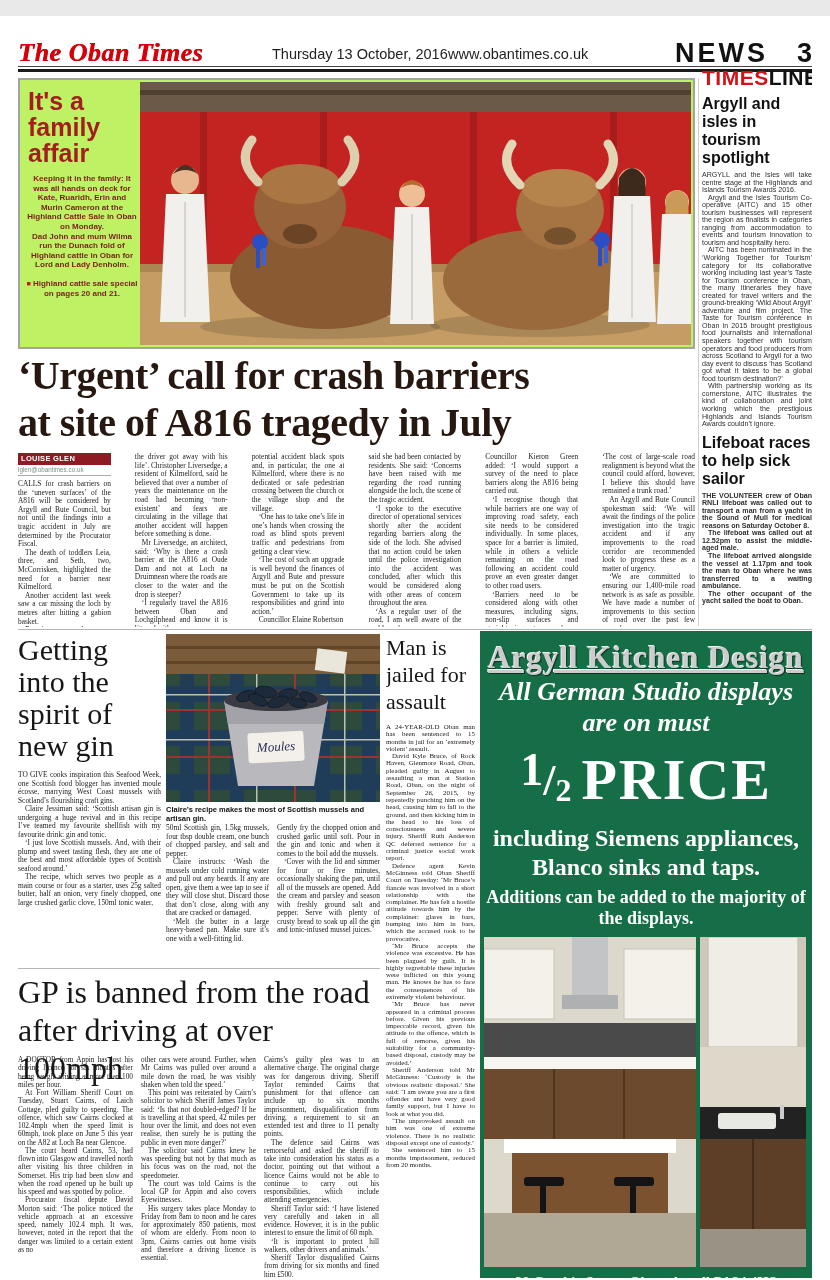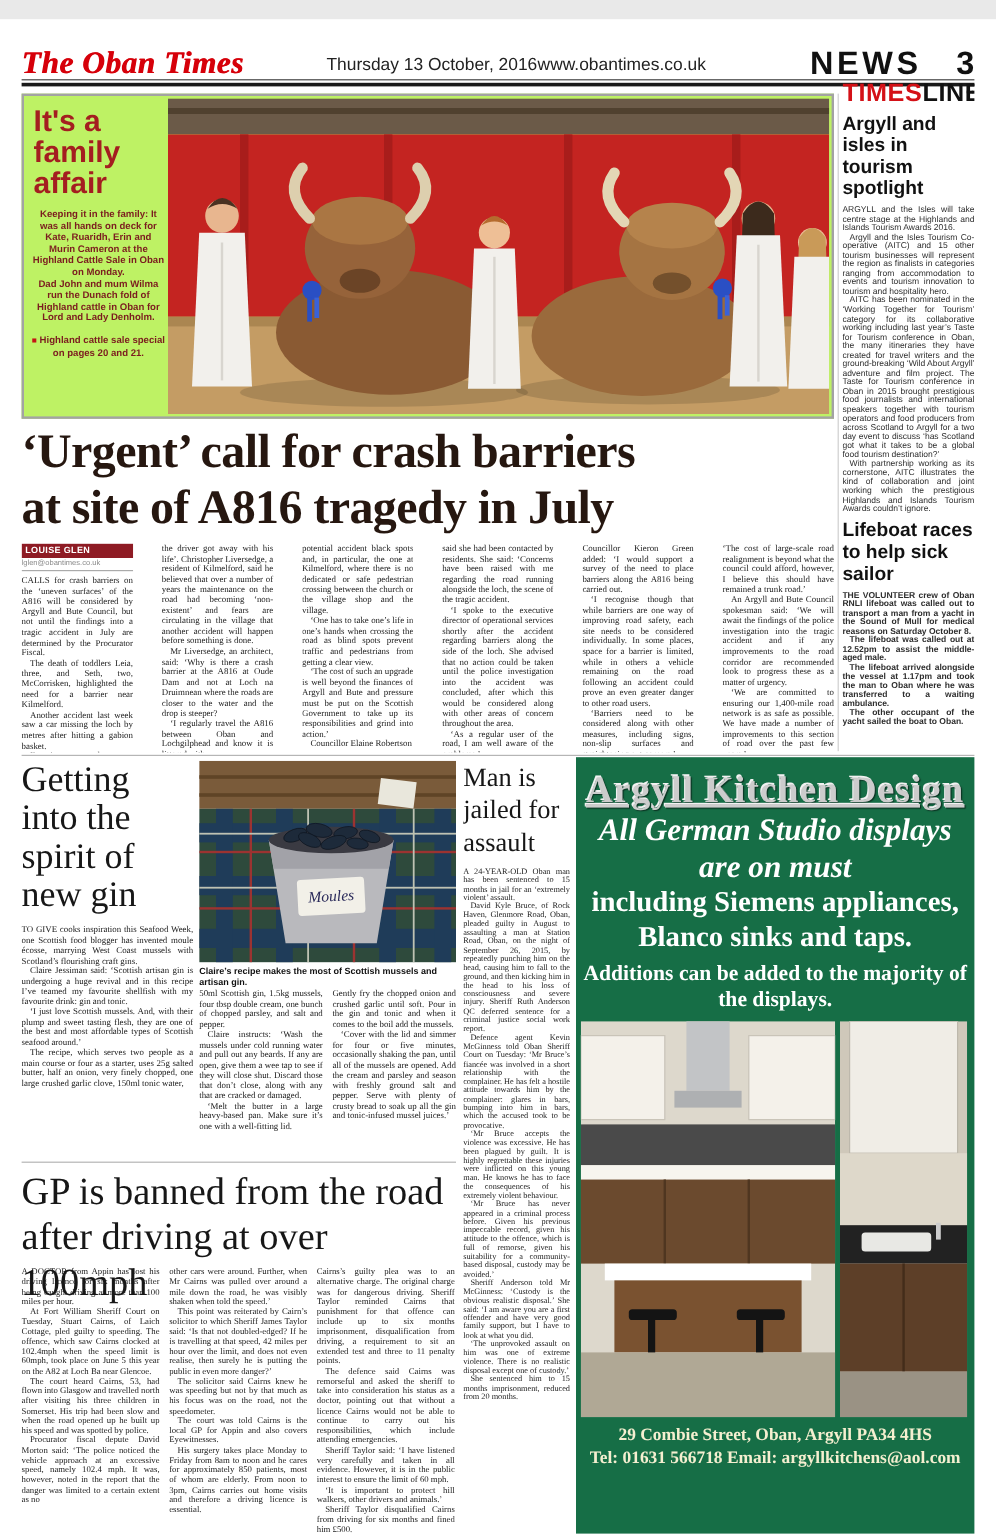--- a/index.html
+++ b/index.html
@@ -346,20 +346,21 @@
         <p class="para">Sheriff Taylor said: ‘I have listened very carefully and taken in all evidence. However, it is in the public interest to ensure the limit of 60 mph.</p>
         <p class="para">‘It is important to protect hill walkers, other drivers and animals.’</p>
         <p class="para">Sheriff Taylor disqualified Cairns from driving for six months and fined him £500.</p>
       </div>
   </div>
 
   <div class="ad">
     <div class="ad-title">Argyll Kitchen Design</div>
     <div class="ad-italic">All German Studio displays</div>
     <div class="ad-italic">are on must</div>
+    <div class="ad-price"><span class="frac-num">1</span><span class="frac-slash">/</span><span class="frac-den">2</span><span class="price-word">PRICE</span></div>
     <div class="ad-bold">including Siemens appliances,</div>
     <div class="ad-bold">Blanco sinks and taps.</div>
     <div class="ad-small">Additions can be added to the majority of the displays.</div>
     <div class="ad-photos">
       <svg viewBox="0 0 212 330" preserveAspectRatio="none" style="width:212px;height:330px;">
         <rect width="212" height="330" fill="#ddd8cc"></rect>
         <rect x="0" y="12" width="70" height="70" fill="#f4f1ea" stroke="#c9c4b8"></rect>
         <rect x="140" y="12" width="72" height="70" fill="#f4f1ea" stroke="#c9c4b8"></rect>
         <rect x="88" y="0" width="36" height="58" fill="#c2c4c6"></rect>
           <rect x="78" y="58" width="56" height="14" fill="#aeb0b2"></rect>

